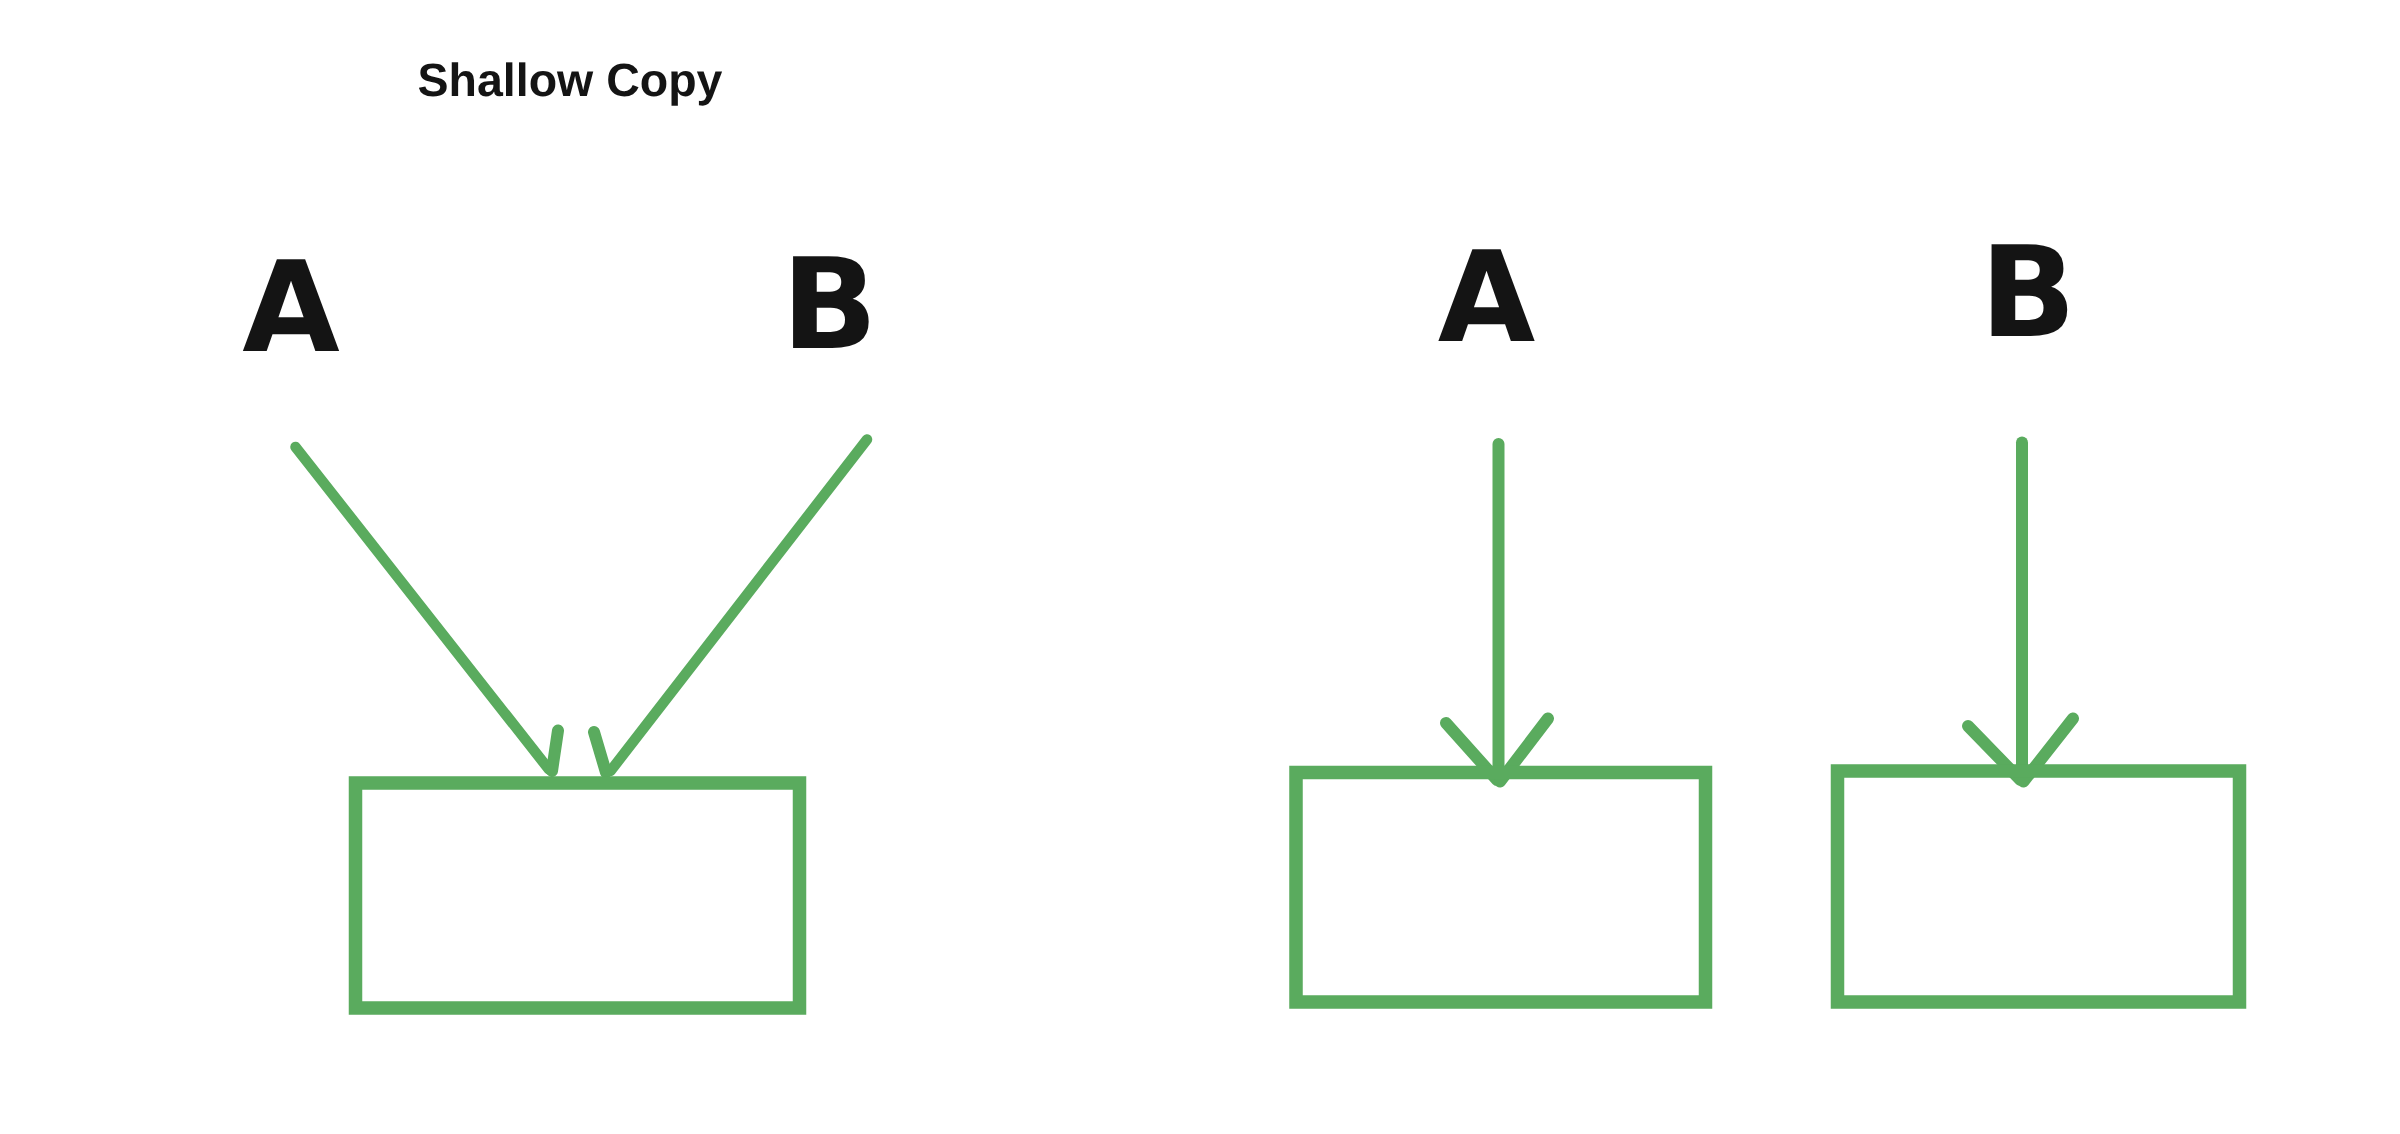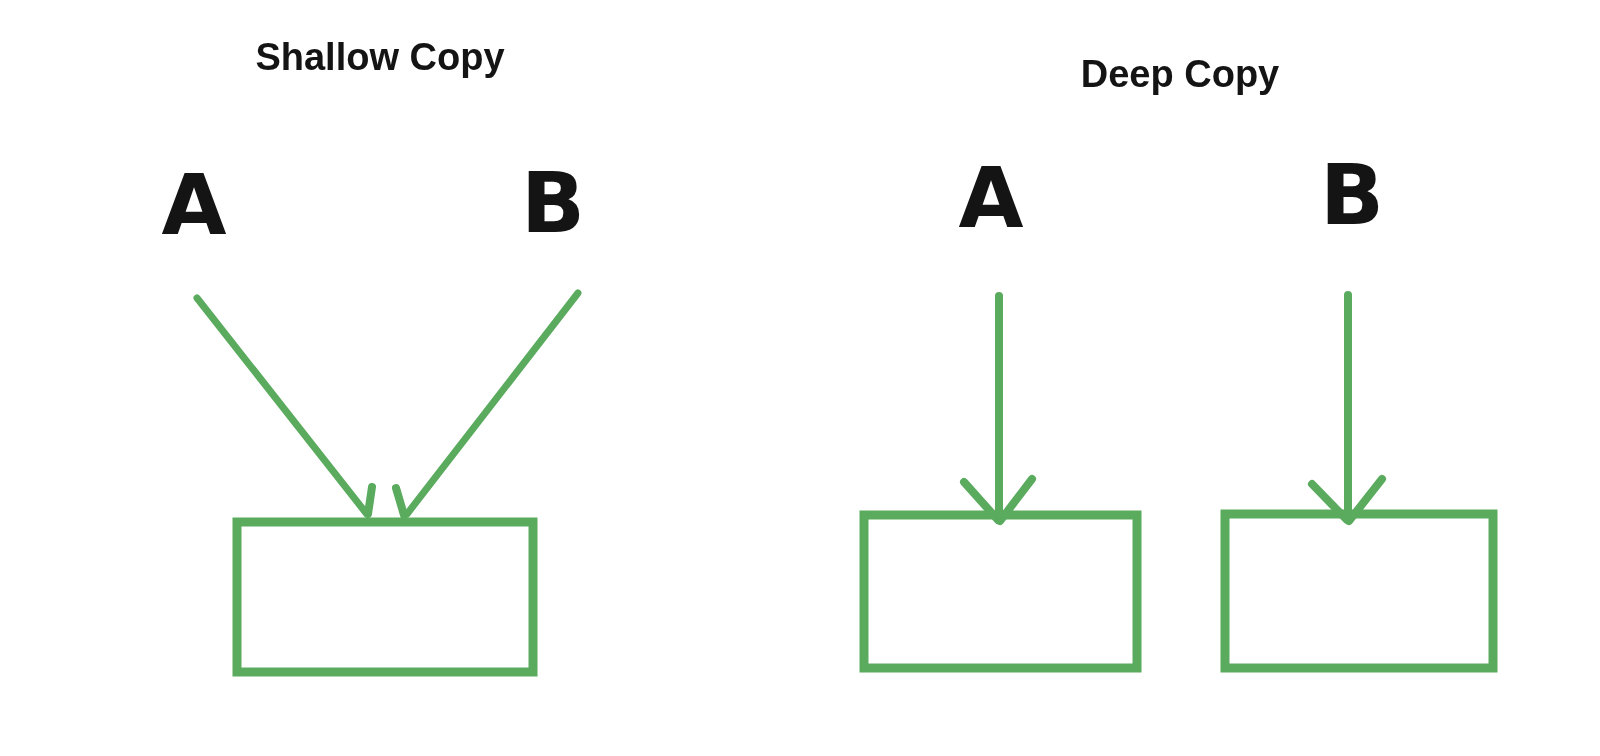--- a/index.html
+++ b/index.html
@@ -8,21 +8,21 @@
   .canvas {
     position:relative; width:1600px; height:756px;
     background:var(--background); overflow:hidden;
     font-family:"Liberation Sans", sans-serif;
   }
   .svg-layer { position:absolute; left:0; top:0; width:1600px; height:756px; }
   .svg-layer line { stroke:var(--green); stroke-width:8; stroke-linecap:round; }
   .svg-layer line.thin { stroke-width:7; }
   .svg-layer rect { stroke:var(--green); stroke-width:9; fill:none; }
   .label { position:absolute; transform:translateX(-50%); color:var(--text); font-weight:bold; white-space:nowrap; }
-  .title { font-size:38px; }
+  .title { font-size:31px; }
   .var { font-family:"DejaVu Sans","Liberation Sans",sans-serif; font-size:84px; line-height:1; }
   .t-shallow { left:380px; top:36px; }
   .t-deep    { left:1180px; top:53px; }
   .v-shallow-a { left:194px;  top:163px; }
   .v-shallow-b { left:553px;  top:161px; }
   .v-deep-a    { left:991px;  top:156px; }
   .v-deep-b    { left:1352px; top:153px; }
 </style>
 </head>
 <body>
@@ -45,20 +45,19 @@
       <line x1="1032" y1="479" x2="1000" y2="521"></line>
       <rect x="864" y="515" width="273" height="153"></rect>
       <line x1="1348" y1="295" x2="1348" y2="512"></line>
       <line x1="1312" y1="484" x2="1347" y2="520"></line>
       <line x1="1382" y1="479" x2="1349" y2="521"></line>
       <rect x="1225" y="514" width="268" height="154"></rect>
     </g>
   </svg>
 
   <div class="label title t-shallow">Shallow Copy</div>
-  <div class="label title t-deep">Deep Copy</div>
 
   <div class="label var v-shallow-a">A</div>
   <div class="label var v-shallow-b">B</div>
   <div class="label var v-deep-a">A</div>
   <div class="label var v-deep-b">B</div>
 
 </div>
 
 </body></html>

